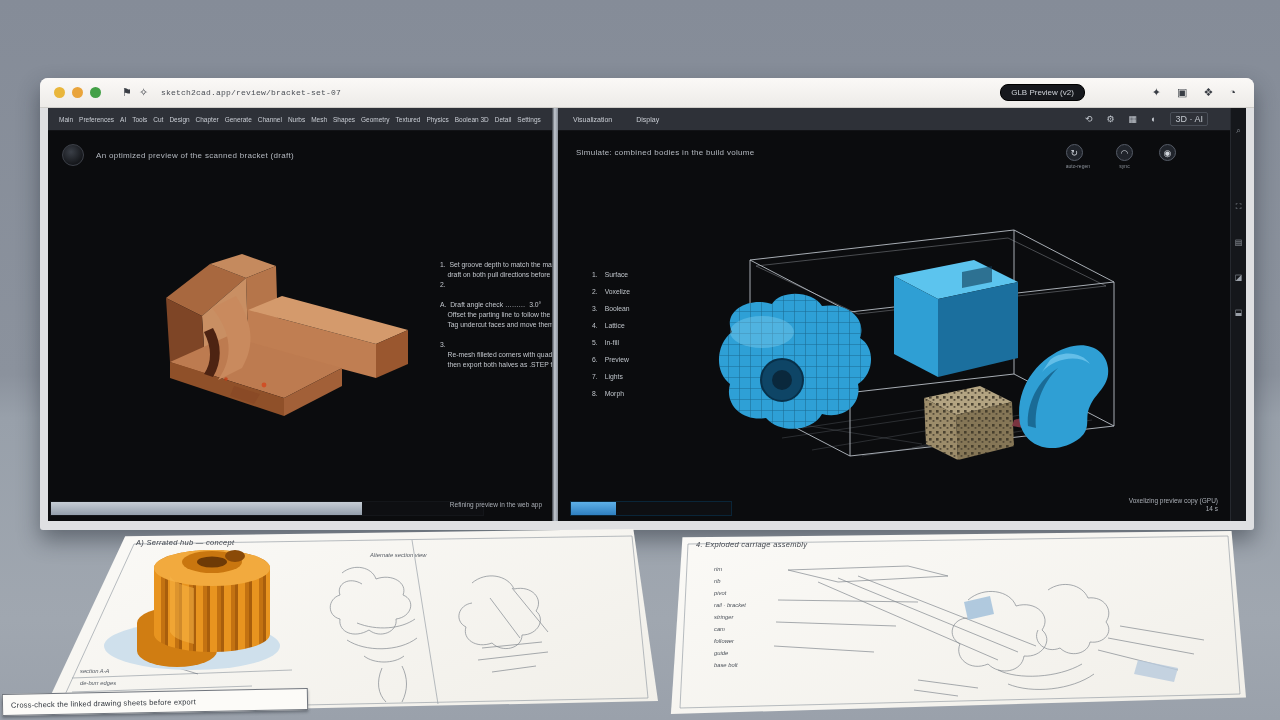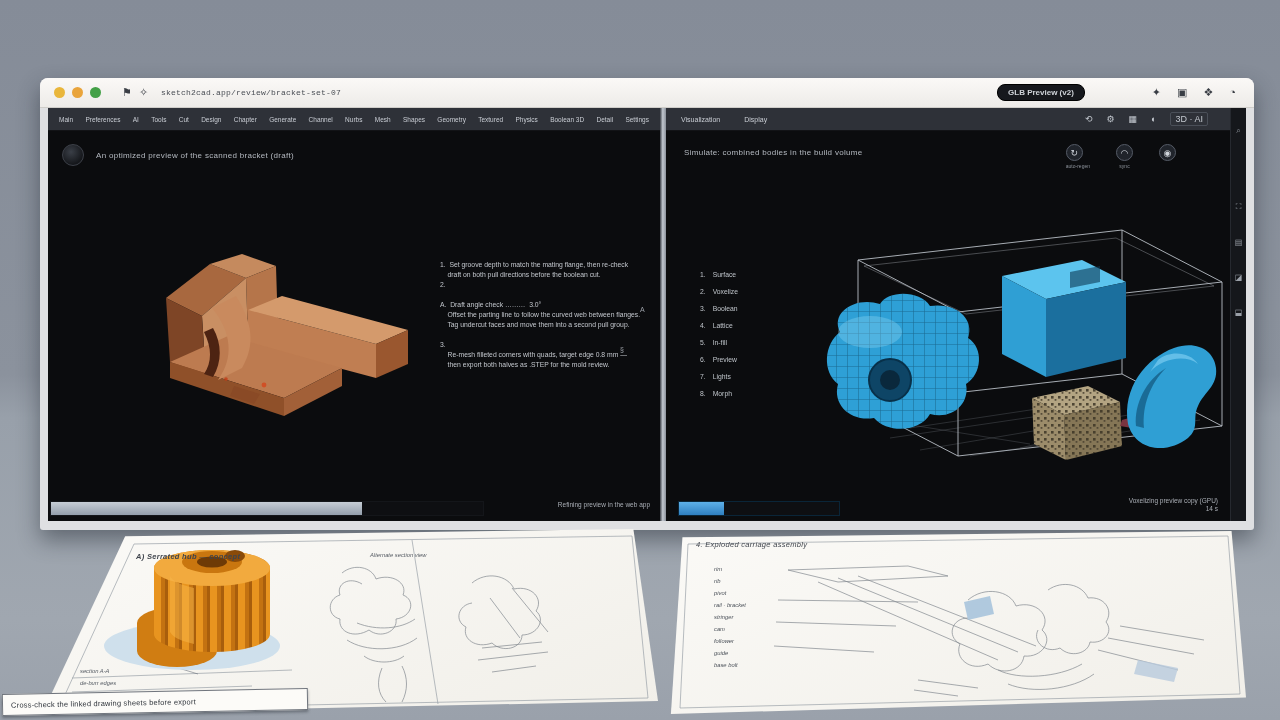--- a/index.html
+++ b/index.html
@@ -10,26 +10,26 @@
   .window{position:absolute;left:40px;top:78px;width:1214px;height:452px;
     background:#dfe0e2;border-radius:8px 8px 3px 3px;
     box-shadow:0 10px 22px rgba(25,30,40,.45);}
   .titlebar{position:absolute;left:0;top:0;right:0;height:30px;
     background:linear-gradient(#fbf9f7,#edebe8);border-bottom:1px solid #cfcdc9;
     border-radius:8px 8px 0 0;display:flex;align-items:center;gap:7px;padding:0 14px;box-sizing:border-box;}
   .dot{width:11px;height:11px;border-radius:50%;display:inline-block;}
   .tb-glyph{font-size:11px;color:#3a3e45;line-height:1;}
   .url{font-family:"Liberation Mono",monospace;font-size:8px;color:#4a4e55;margin-left:6px;letter-spacing:.2px;}
   .badge{margin-left:auto;background:#16181d;color:#cfd3d9;font-size:8px;padding:3px 10px;
-    border-radius:8px;border:1px solid #000;font-weight:bold;}
+    border-radius:8px;border:1px solid #000;}
   .tb-right{display:flex;gap:16px;margin-left:60px;margin-right:4px;}
   
   .app{position:absolute;left:8px;right:8px;top:30px;bottom:9px;background:#0b0c0e;display:flex;}
   .panel{position:relative;height:100%;overflow:hidden;}
-  .panel.left{width:612px;}
+  .panel.left{width:504px;}
   .panel.right{flex:1;}
   .vdivider{width:6px;height:100%;background:linear-gradient(90deg,#3a3e45,#c2c8d0 45%,#8a9099);}
   .menubar{position:absolute;left:0;right:0;top:0;height:22px;background:#2e3138;
     display:flex;align-items:center;justify-content:space-between;padding:0 10px;
     border-bottom:1px solid #121316;}
   .menu-item{font-size:6.5px;color:#c9cdd4;white-space:nowrap;padding:2px 1px;}
   .vp-header{position:absolute;left:14px;top:36px;display:flex;align-items:center;gap:12px;}
   .avatar{width:20px;height:20px;border-radius:50%;background:radial-gradient(circle at 40% 35%,#3a3f47,#15171b 70%);
     border:1px solid #3c4048;}
   .vp-title{font-size:8px;color:#b4b9c0;letter-spacing:.3px;}
@@ -344,21 +344,21 @@
         <ellipse cx="150" cy="118" rx="88" ry="24" fill="#cfe0ec"></ellipse>
         <path d="M95,95 a40,16 0 0 1 80,0 l0,28 a40,16 0 0 1 -80,0 Z" fill="#d07d12"></path>
         <path d="M112,40 a58,18 0 0 1 116,0 l0,66 a58,18 0 0 1 -116,0 Z" fill="url(#ribs)"></path>
         <ellipse cx="170" cy="40" rx="58" ry="18" fill="#f2aa3e"></ellipse>
         <ellipse cx="170" cy="34" rx="30" ry="11" fill="#c9760f"></ellipse>
         <ellipse cx="170" cy="34" rx="15" ry="5.5" fill="#6e3a06"></ellipse>
         <ellipse cx="193" cy="28" rx="10" ry="6" fill="#8a4a08"></ellipse>
         <path d="M128,48 a58,18 0 0 0 24,12 l0,56 a58,18 0 0 1 -24,-12 Z" fill="#f7b54a" opacity=".5"></path>
       </g>
     </svg>
-    <span class="sheet-title" style="left:94px;top:24px;font-weight:bold;">A) Serrated hub — concept</span>
+    <span class="sheet-title" style="left:94px;top:10px;">A) Serrated hub — concept</span>
     <span class="sheet-small" style="left:328px;top:24px;">Alternate section view</span>
     <span class="sheet-small" style="left:38px;top:140px;">section A-A</span>
     <span class="sheet-small" style="left:38px;top:152px;">de-burr edges</span>
     <span class="sheet-small" style="left:40px;top:170px;">scale 1 : 2</span>
   </div>
 
   <div class="sheet sheet-right">
     <svg class="abs" style="left:0;top:0;" width="578" height="184" viewBox="0 0 578 184">
       <g stroke="#9aa0a8" stroke-width=".7" fill="none">
         <polygon points="20,14 560,6 572,164 12,178"></polygon>

